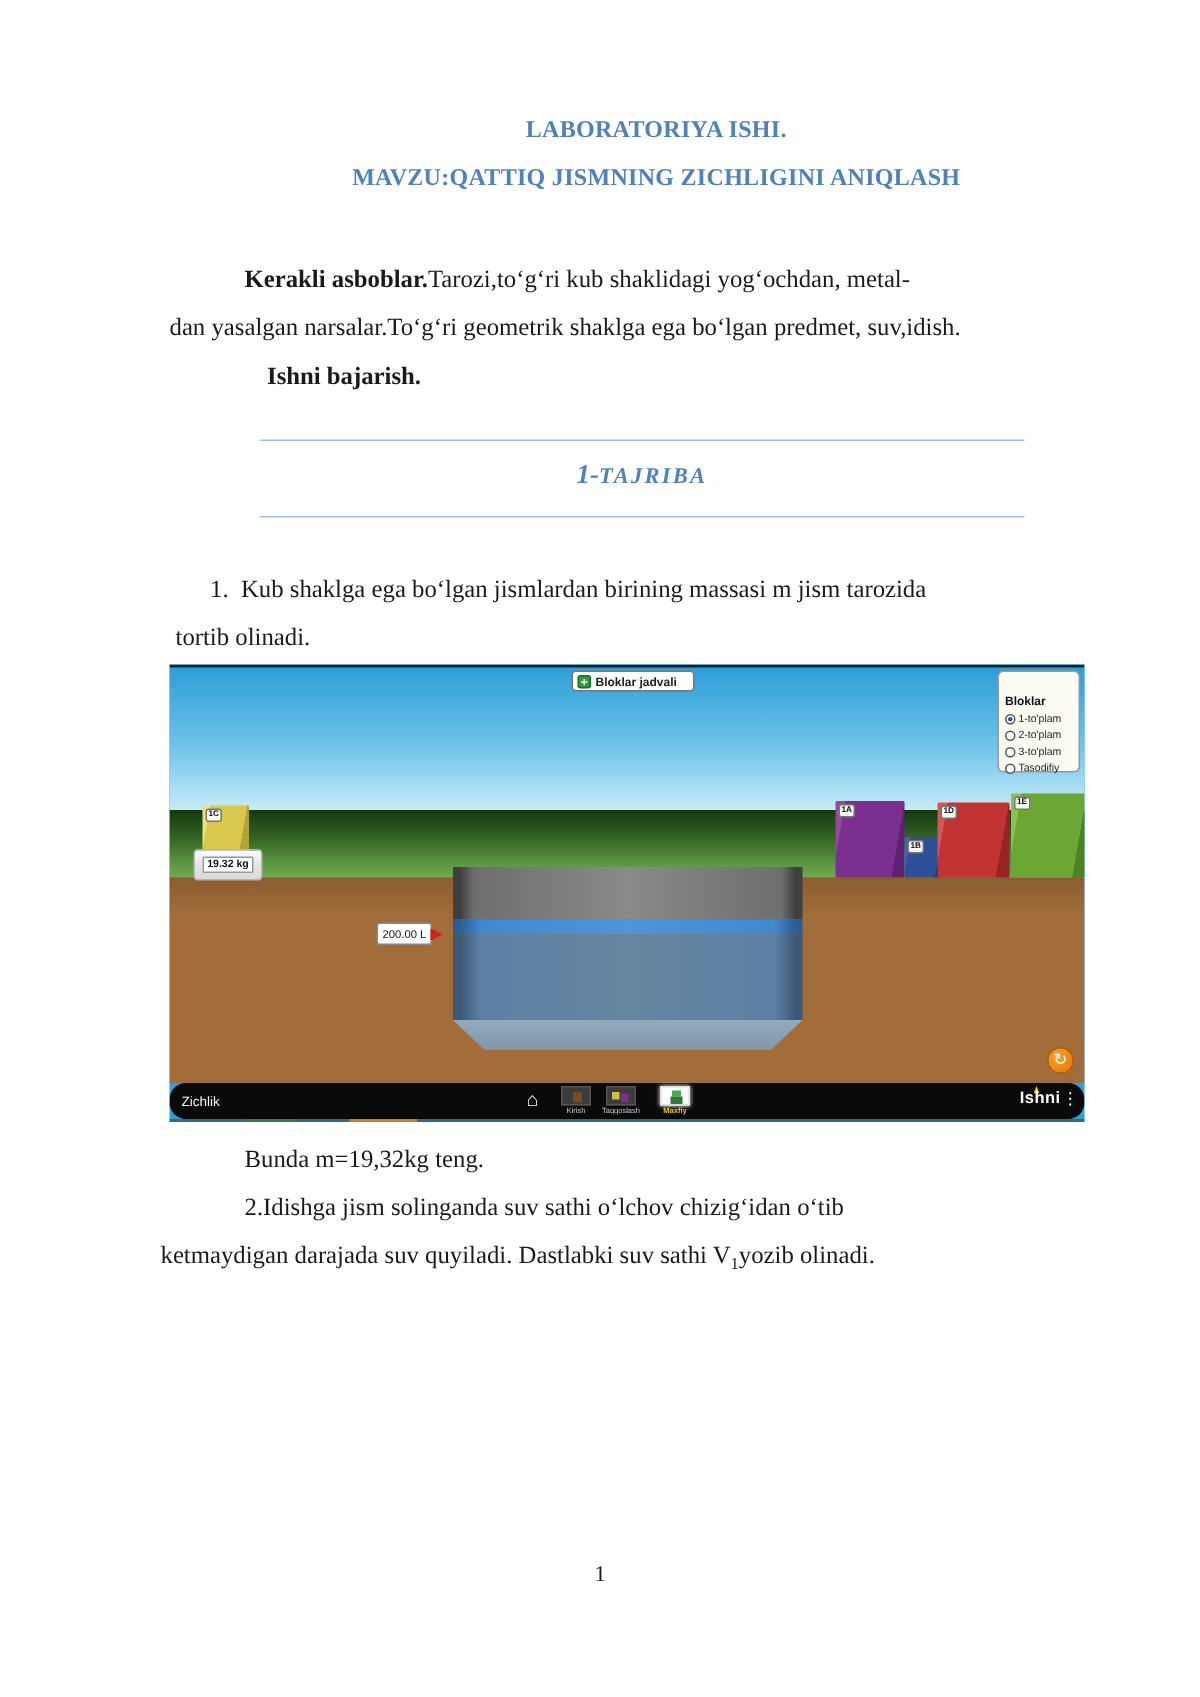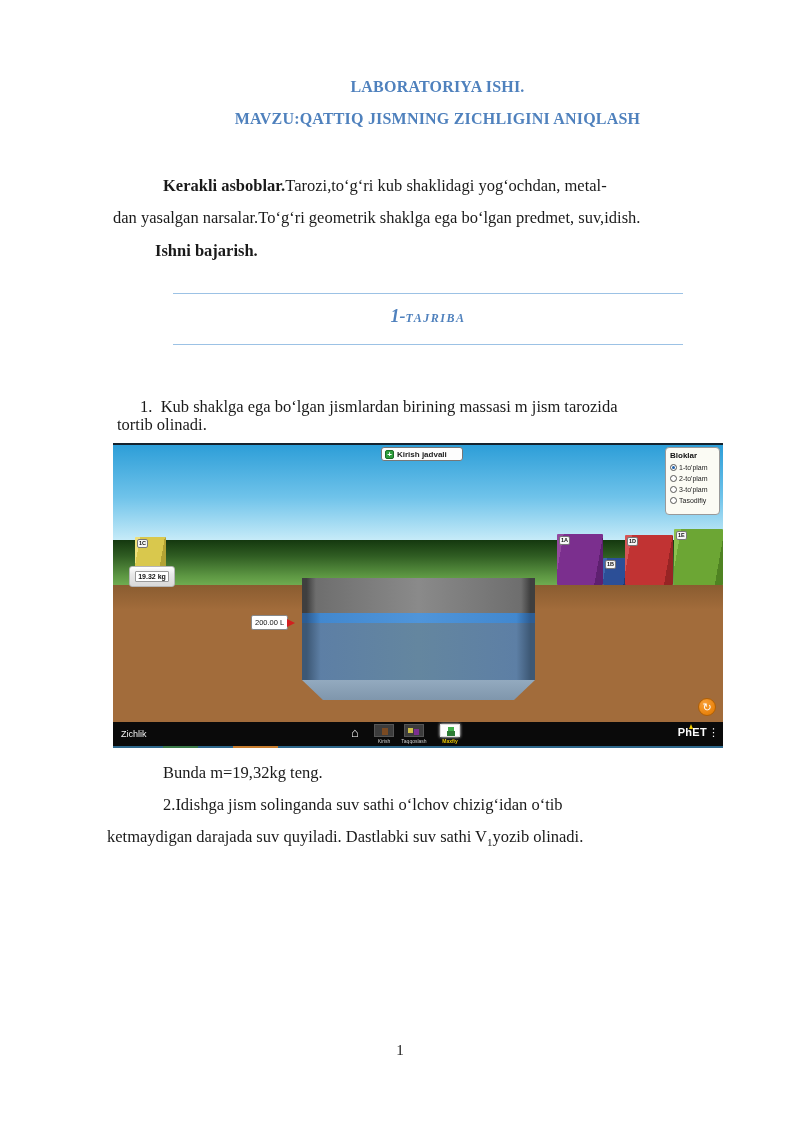--- a/index.html
+++ b/index.html
@@ -9,33 +9,33 @@
     font-family:"Liberation Serif", serif; color:#1a1a1a; overflow:hidden;
   }
   
   .doc-title { position:absolute; left:120px; right:45px; text-align:center;
     font-size:16px; font-weight:bold; color:#4F81BD; letter-spacing:.2px; }
   .t1 { top:78px; }
   .t2 { top:110px; }
   .bodyline { position:absolute; font-size:16.5px; white-space:pre; }
   .p-tools1 { left:163px; top:176px; }
   .p-tools2 { left:113px; top:208px; }
-  .p-work   { left:155px; top:241px; font-weight:bold;font-family:Liberation Serif, serif; }
-  .p-step1a { left:140px; top:397px; }
+  .p-work   { left:178px; top:241px; font-weight:bold;font-family:Liberation Serif, serif; }
+  .p-step1a { left:140px; top:383px; }
   .p-step1b { left:117px; top:415px;text-align:center; }
   .p-mass   { left:163px; top:763px; }
   .p-step2a { left:163px; top:795px; }
   .p-step2b { left:107px; top:827px; }
   .p-step2b sub { font-size:11px; }
   .divider { position:absolute; left:173px; width:510px; height:1px; background:#9CC2E5; }
   .d1 { top:293px; } .d2 { top:344px; }
   .section-head { position:absolute; left:173px; width:510px; top:306px; text-align:center;
     color:#4F81BD; font-style:italic; font-weight:bold; }
   .section-head .num { font-size:18px; }
-  .section-head .nm  { font-size:12px; letter-spacing:1.5px; }
+  .section-head .nm  { font-size:15px; letter-spacing:1.5px; }
   .page-number { position:absolute; left:0; right:0; top:1042px; text-align:center; font-size:15px; }
 
   
   .sim { position:absolute; left:113px; top:443px; width:610px; height:305px;
     overflow:hidden; font-family:"Liberation Sans", sans-serif; background:#2D9ED8; }
   .sim-topline { position:absolute; left:0; top:0; width:100%; height:2px; background:#14222e; }
   .sim-sky   { position:absolute; left:0; top:2px;  width:100%; height:95px;
     background:linear-gradient(180deg,#2D9ED8 0%,#6fc3ea 55%,#c6ebf8 100%); }
   .sim-grass { position:absolute; left:0; top:97px; width:100%; height:45px;
     background:linear-gradient(180deg,#14380f 0%,#2f5c22 35%,#5d9743 80%,#6fab50 100%); }
@@ -43,21 +43,21 @@
     background:linear-gradient(180deg,#8a5c30 0%,#a26c3b 18%,#a26c3b 100%); }
 
   .density-btn { position:absolute; left:268px; top:4px; width:82px; height:14px;
     background:#fdfdfd; border:1px solid #777; border-radius:3px;
     display:flex; align-items:center; gap:3px; padding:0 3px; cursor:pointer; }
   .density-btn .plus { width:9px; height:9px; background:#2e9e3c; border:1px solid #1b6b26;
     border-radius:2px; color:#fff; font-size:8px; line-height:7px; text-align:center; font-weight:bold; }
   .density-btn .lbl { font-size:8px; font-weight:bold; color:#222; white-space:nowrap; }
 
   .bloklar { position:absolute; left:552px; top:4px; width:55px; height:68px;
-    background:#fbfbf4; border:1px solid #999; border-radius:4px; padding:3px 3px 2px 4px; }
+    background:#fbfbf4; border:1px solid #999; border-radius:4px; padding:15px 3px 2px 4px; }
   .bloklar .ttl { font-size:8px; font-weight:bold; color:#111; margin-bottom:2px; }
   .radio-row { display:flex; align-items:center; gap:2px; height:11px; cursor:pointer; }
   .radio { width:7px; height:7px; border:1px solid #555; border-radius:50%; background:#fff;
     flex:0 0 auto; position:relative; }
   .radio-row.checked .radio::after { content:""; position:absolute; left:1px; top:1px;
     width:3px; height:3px; border-radius:50%; background:#1f5fa8; }
   .radio-row .rlbl { font-size:7px; color:#222; white-space:nowrap; }
 
   .blk { position:absolute; border-radius:1px; }
   .blk .tag { position:absolute; left:2px; top:2px; background:#f7f7f7; border:1px solid #777;
@@ -93,21 +93,21 @@
     background:#fff; border:1px solid #888; border-radius:2px; display:flex; align-items:center;
     padding:0 3px; font-size:7.5px; color:#111; }
   .vol-label .arrow { position:absolute; right:-8px; top:3px; width:0; height:0;
     border-top:4px solid transparent; border-bottom:4px solid transparent; border-left:8px solid #d21f1f; }
 
   .reset-btn { position:absolute; left:585px; top:255px; width:18px; height:18px; border-radius:50%;
     background:radial-gradient(circle at 35% 30%,#f9a13a,#e8820c 70%); border:1px solid #b05f04;
     color:#fff; font-size:11px; line-height:16px; text-align:center; cursor:pointer; }
 
   .navbar { position:absolute; left:0; top:279px; width:100%; height:24px; background:#0a0a0a;
-    color:#fff; }
+    color:#fff;border-radius:11px; }
   .nav-simtitle { position:absolute; left:8px; top:7px; font-size:9px; color:#f2f2f2; }
   .nav-home { position:absolute; left:238px; top:3px; font-size:13px; color:#fff; cursor:pointer; }
   .screen { position:absolute; top:2px; width:26px; text-align:center; cursor:pointer; }
   .screen .thumb { width:20px; height:13px; margin:0 auto; background:#3c3c3c; border:1px solid #555;
     position:relative; }
   .screen .thumb .mini { position:absolute; }
   .screen .slbl { font-size:5px; color:#c9c9c9; margin-top:1px; white-space:nowrap; }
   .scr-kirish { left:258px; }
   .scr-taqqos { left:288px; }
   .scr-maxfiy { left:324px; }
@@ -148,21 +148,21 @@
   <div class="bodyline p-step1b">tortib olinadi.</div>
 
   <div class="sim">
     <div class="sim-sky"></div>
     <div class="sim-topline"></div>
     <div class="sim-grass"></div>
     <div class="sim-ground"></div>
 
     <div class="density-btn">
       <span class="plus">+</span>
-      <span class="lbl">Kirish jadvali</span>
+      <span class="lbl">Bloklar jadvali</span>
     </div>
 
     <div class="bloklar">
       <div class="ttl">Bloklar</div>
       <div class="radio-row checked">
         <span class="radio"></span>
         <span class="rlbl">1-to'plam</span>
       </div>
       <div class="radio-row">
         <span class="radio"></span>
@@ -229,21 +229,21 @@
         <div class="slbl">Taqqoslash</div>
       </div>
       <div class="screen scr-maxfiy">
         <div class="thumb">
             <span class="mini mini-g2"></span>
             <span class="mini mini-g3"></span>
           </div>
         <div class="slbl">Maxfiy</div>
       </div>
       <div class="phet-accent"></div>
-      <div class="phet">PhET</div>
+      <div class="phet">Ishni</div>
       <div class="nav-menu">⋮</div>
     </div>
     <div class="sim-bottomstrip"></div>
     <div class="strip-green"></div>
     <div class="strip-orange"></div>
   </div>
 
   <div class="bodyline p-mass">Bunda m=19,32kg teng.</div>
   <div class="bodyline p-step2a">2.Idishga jism solinganda suv sathi o‘lchov chizig‘idan o‘tib</div>
   <div class="bodyline p-step2b"><span>ketmaydigan darajada suv quyiladi. Dastlabki suv sathi V</span><sub>1</sub><span>yozib olinadi.</span></div>

